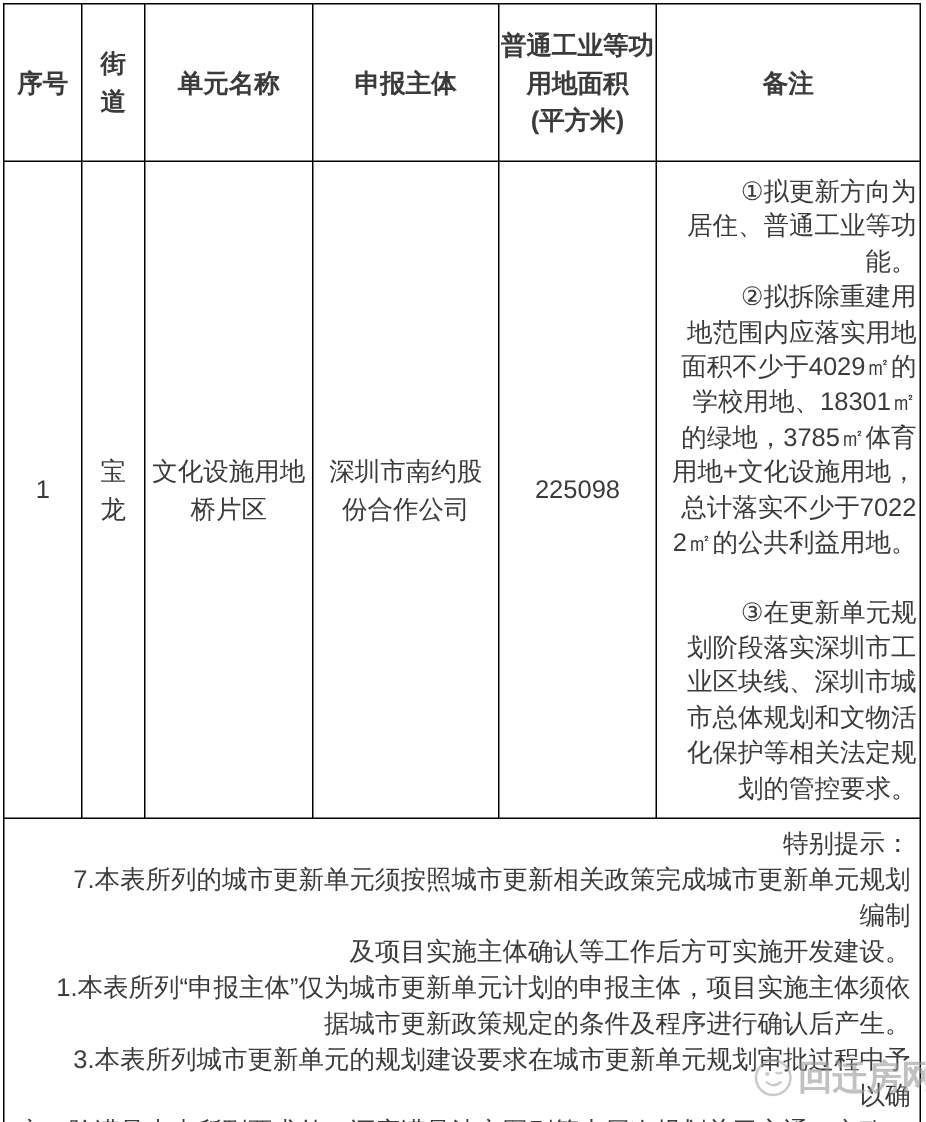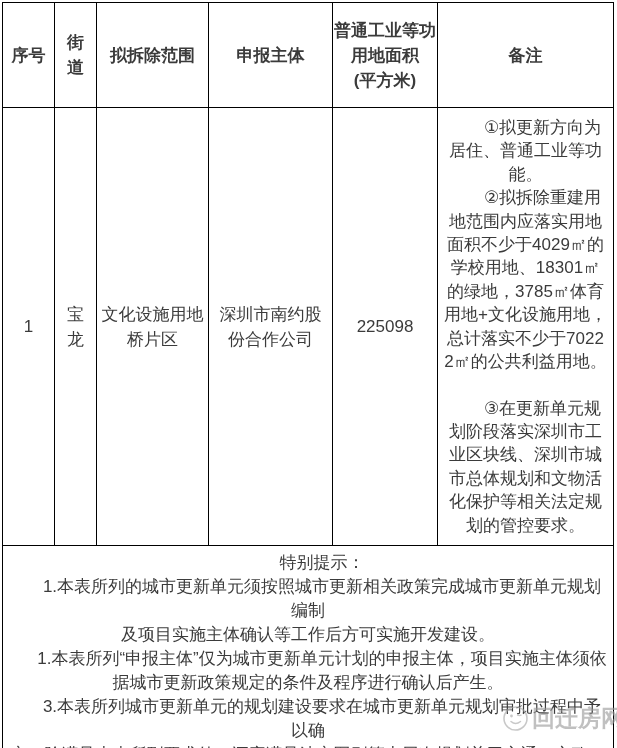--- a/index.html
+++ b/index.html
@@ -48,36 +48,36 @@
     padding: 0;
   }
   td.remarks {
     vertical-align: middle;
     padding: 6px 2px;
   }
   td.remarks p {
     margin: 0;
     font-size: 17px;
     line-height: 23.4px;
-    text-align: center;
+    text-align: right;
     text-indent: 2em;
     white-space: pre-line;
   }
   td.remarks p.gap { margin-top: 23px; }
 
   td.notes {
     height: 200px;
     vertical-align: top;
     padding: 5px 6px 0 6px;
   }
   td.notes p {
     margin: 0;
     font-size: 17px;
     line-height: 24px;
-    text-align: center;
+    text-align: right;
     text-indent: 28px;
     white-space: pre-line;
   }
 
   .watermark {
     position: absolute;
     left: 502px;
     top: 701px;
     display: flex;
     align-items: center;
@@ -106,21 +106,21 @@
       <col style="width:112px">
       <col style="width:124px">
       <col style="width:105px">
       <col style="width:176px">
     </colgroup>
     <thead>
       <tr class="header-row">
         <th>序号</th>
         <th>街
 道</th>
-        <th>拟拆除范围</th>
+        <th>单元名称</th>
         <th>申报主体</th>
         <th>普通工业等功
 用地面积
 (平方米)</th>
         <th>备注</th>
       </tr>
     </thead>
     <tbody>
       <tr class="body-row">
         <td class="cell-center">1</td>
@@ -147,21 +147,21 @@
 划阶段落实深圳市工
 业区块线、深圳市城
 市总体规划和文物活
 化保护等相关法定规
 划的管控要求。</p>
         </td>
       </tr>
       <tr>
         <td class="notes" colspan="6">
           <p>特别提示：</p>
-          <p>1.本表所列的城市更新单元须按照城市更新相关政策完成城市更新单元规划编制
+          <p>7.本表所列的城市更新单元须按照城市更新相关政策完成城市更新单元规划编制
 及项目实施主体确认等工作后方可实施开发建设。</p>
           <p>1.本表所列“申报主体”仅为城市更新单元计划的申报主体，项目实施主体须依
 据城市更新政策规定的条件及程序进行确认后产生。</p>
           <p>3.本表所列城市更新单元的规划建设要求在城市更新单元规划审批过程中予以确
 定，除满足本表所列要求外，还应满足法定图则等上层次规划关于交通、市政、公共
 配套设施的建设要求和城市更新政策中公共利益项目等用地的移交要求。</p>
         </td>
       </tr>
     </tbody>
   </table>

